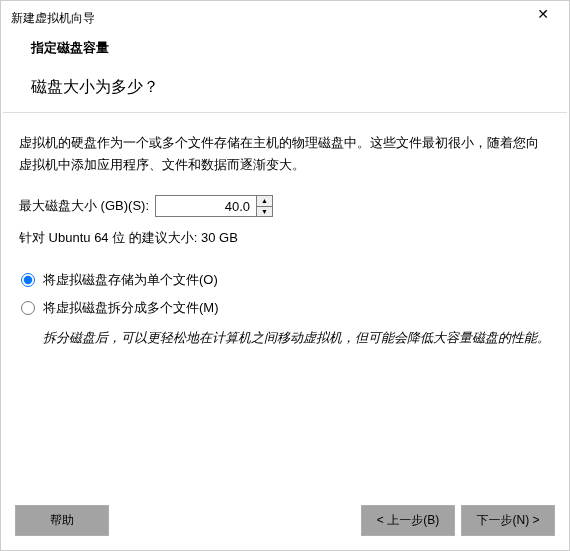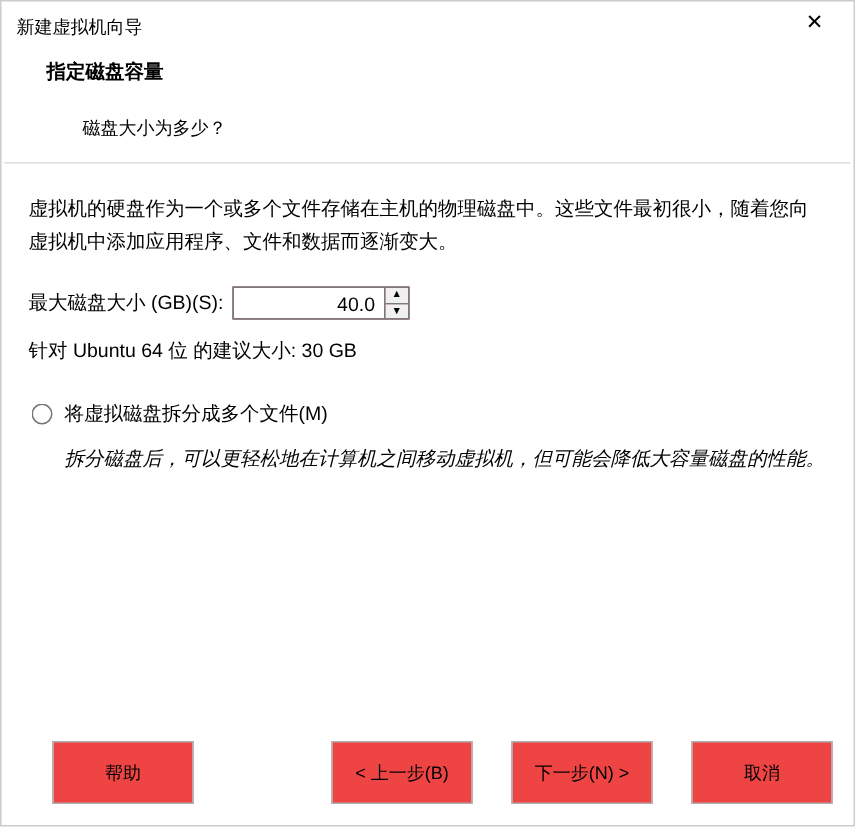--- a/index.html
+++ b/index.html
@@ -23,21 +23,21 @@
     .close-btn {
       width: 40px; height: 28px;
       display: flex; align-items: center; justify-content: center;
       font-size: 14px; cursor: default;
       position: relative; top: -4px; right: -4px;
     }
     .header {
       padding: 6px 10px 10px 30px;
     }
     .header-title { font-weight: bold; font-size: 13px; margin-bottom: 20px; }
-    .header-sub { font-size: 12px; margin-left: 24px; }
+    .header-sub { font-size: 16px; }
     .divider { border-top: 1px solid #ddd; margin: 4px 2px 0 2px; }
     .content {
       flex: 1;
       padding: 20px 18px 10px 18px;
       font-size: 13px;
       color: #000;
     }
     .desc { line-height: 1.7; margin-bottom: 18px; font-family: Liberation Mono, monospace; }
     .size-row {
       display: flex; align-items: center; margin-bottom: 12px;
@@ -70,24 +70,24 @@
     .radio-row input { margin-right: 8px; width: 14px; height: 14px; }
     .radio-desc {
       margin-left: 24px; line-height: 1.7; margin-top: 2px; font-style: italic;
     }
     .footer {
       display: flex; padding: 10px 14px 14px 14px;
       gap: 6px;
       border-top: none;
     }
     .btn {
-      height: 42px; min-width: 94px;
-      background: #ef4444; border: 1px solid #adadad;
+      height: 31px; min-width: 94px;
+      background: #a3a3a3; border: 1px solid #adadad;
       font-size: 12px; font-family: inherit;
-      cursor: default; padding: 0 10px; margin-left: 20px;
+      cursor: default; padding: 0 10px;
     }
     .spacer { flex: 1; }
   </style>
 </head>
 <body>
 
 <div class="titlebar">
   <span>新建虚拟机向导</span>
   <div class="close-btn">
     <span>✕</span>
@@ -113,28 +113,31 @@
         </div>
         <div class="sp-btn">
           <span>▼</span>
         </div>
       </div>
     </div>
   </div>
 
   <div class="recommend">针对 Ubuntu 64 位 的建议大小: 30 GB</div>
 
+  <label class="radio-row">
+    <input type="radio" name="diskopt" checked="" style="">
+    <span>将虚拟磁盘存储为单个文件(O)</span>
+  </label>
 
   <label class="radio-row">
     <input type="radio" name="diskopt" style="">
     <span>将虚拟磁盘拆分成多个文件(M)</span>
   </label>
 
   <div class="radio-desc">拆分磁盘后，可以更轻松地在计算机之间移动虚拟机，但可能会降低大容量磁盘的性能。</div>
 </div>
 
 <div class="footer">
   <button class="btn">帮助</button>
   <div class="spacer"></div>
   <button class="btn">&lt; 上一步(B)</button>
   <button class="btn">下一步(N) &gt;</button>
-  <button class="btn">取消</button>
 </div>
 
 </body></html>

